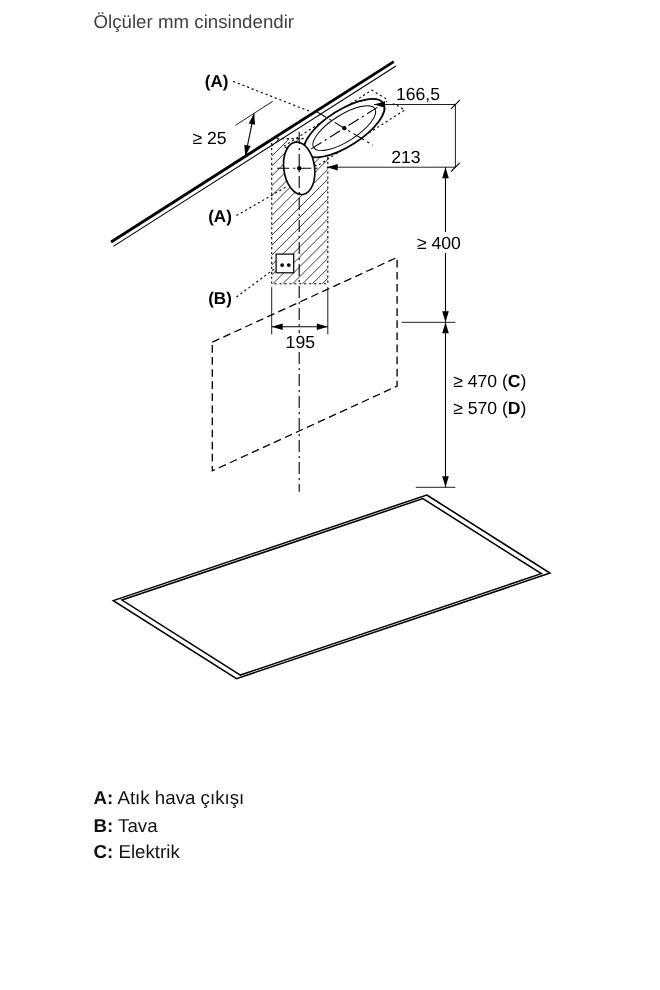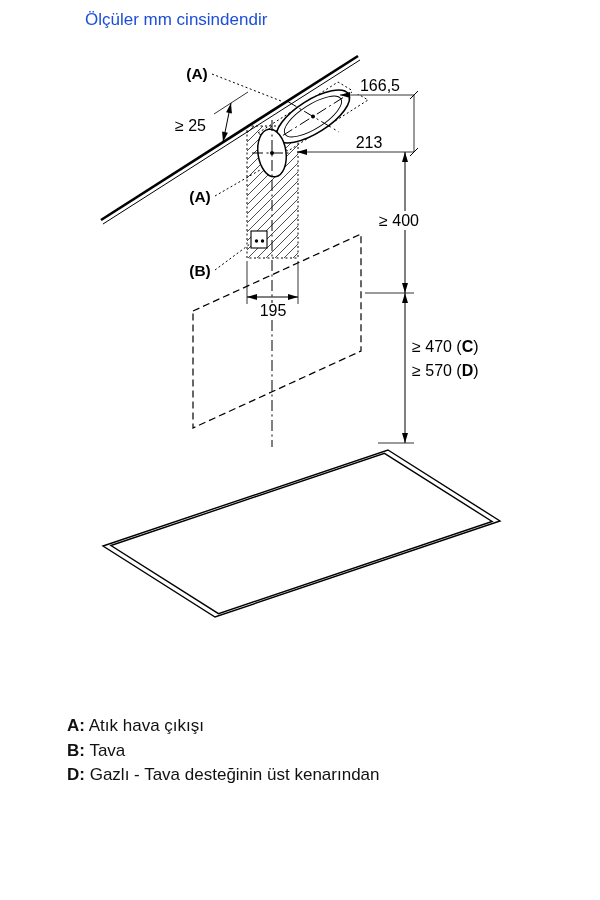--- a/index.html
+++ b/index.html
@@ -1,20 +1,20 @@
 <!DOCTYPE html>
 <html><head>
 <meta charset="utf-8">
 <style>
   html,body{margin:0;padding:0;background:#fff;}
   .page{position:relative;width:600px;height:900px;background:#fff;overflow:hidden;
         font-family:"Liberation Sans",sans-serif;color:#000;}
-  .title{position:absolute;left:85px;top:10px;font-size:17px;color:#1d4ed8;}
+  .title{position:absolute;left:85px;top:10px;font-size:17px;color:#404040;}
   .diagram{position:absolute;left:0;top:0;width:600px;height:900px;}
-  .legend{position:absolute;left:67px;top:714px;font-size:17px;line-height:24.5px;color:#111;}
+  .legend{position:absolute;left:85px;top:714px;font-size:17px;line-height:24.5px;color:#111;}
   .legend-row{white-space:nowrap;}
   .b{font-weight:bold;}
   
   .dim{font-family:"Liberation Sans",sans-serif;font-size:16px;fill:#000;}
   .lbl{font-family:"Liberation Sans",sans-serif;font-size:15.5px;font-weight:bold;fill:#000;}
   .thin{stroke:#000;stroke-width:0.8;}
   .dln{stroke:#000;stroke-width:1;}
   .dotted{stroke:#000;stroke-width:1;stroke-dasharray:2 2.5;fill:none;}
   .dashdot{stroke:#000;stroke-width:1;stroke-dasharray:11 3.5 2 3.5;fill:none;}
   .dashed{stroke:#000;stroke-width:1.2;stroke-dasharray:7 4;fill:none;}
@@ -159,16 +159,16 @@
 
     <g>
       <line x1="215" y1="270" x2="250" y2="244" class="dotted"></line>
       <text class="lbl" text-anchor="middle" x="200" y="276">(B)</text>
     </g>
   </svg>
 
   <div class="legend">
     <div class="legend-row"><span class="b">A:</span> <span>Atık hava çıkışı</span></div>
     <div class="legend-row"><span class="b">B:</span> <span>Tava</span></div>
-    <div class="legend-row"><span class="b">D:</span> <span>Gazlı - Tava desteğinin üst kenarından</span></div>
+    <div class="legend-row"><span class="b">C:</span> <span>Elektrik</span></div>
   </div>
 
 </div>
 
 </body></html>

